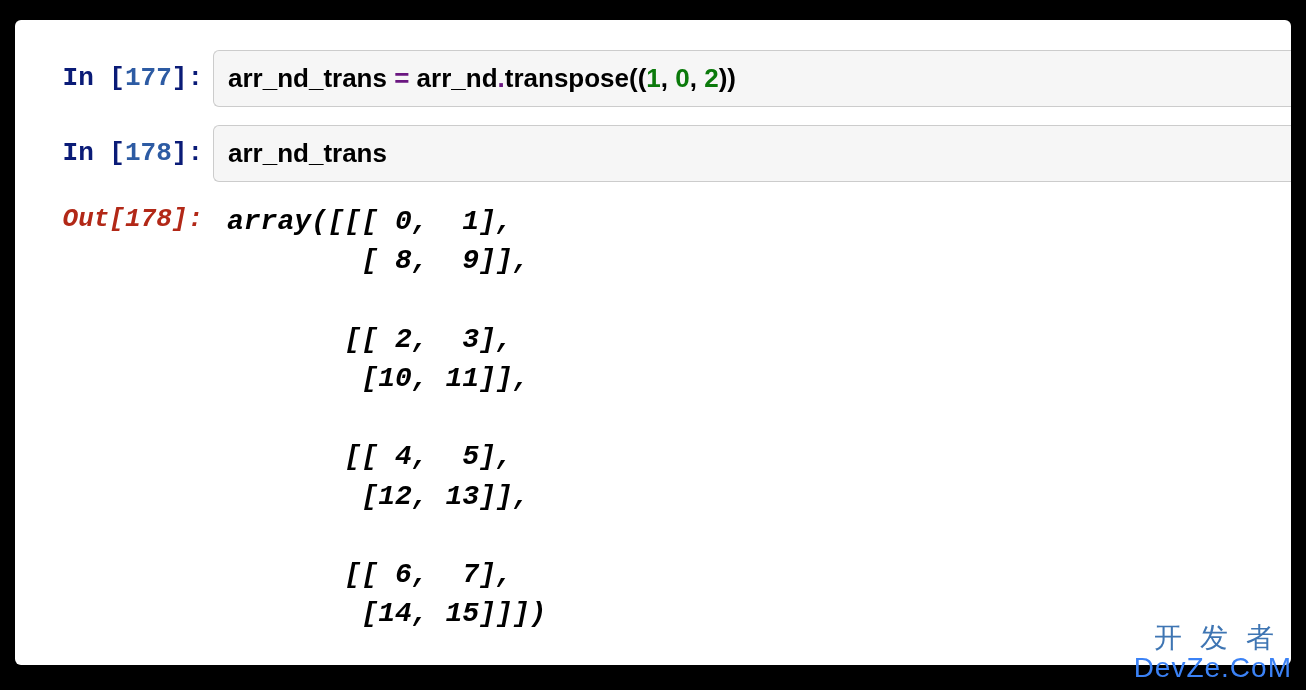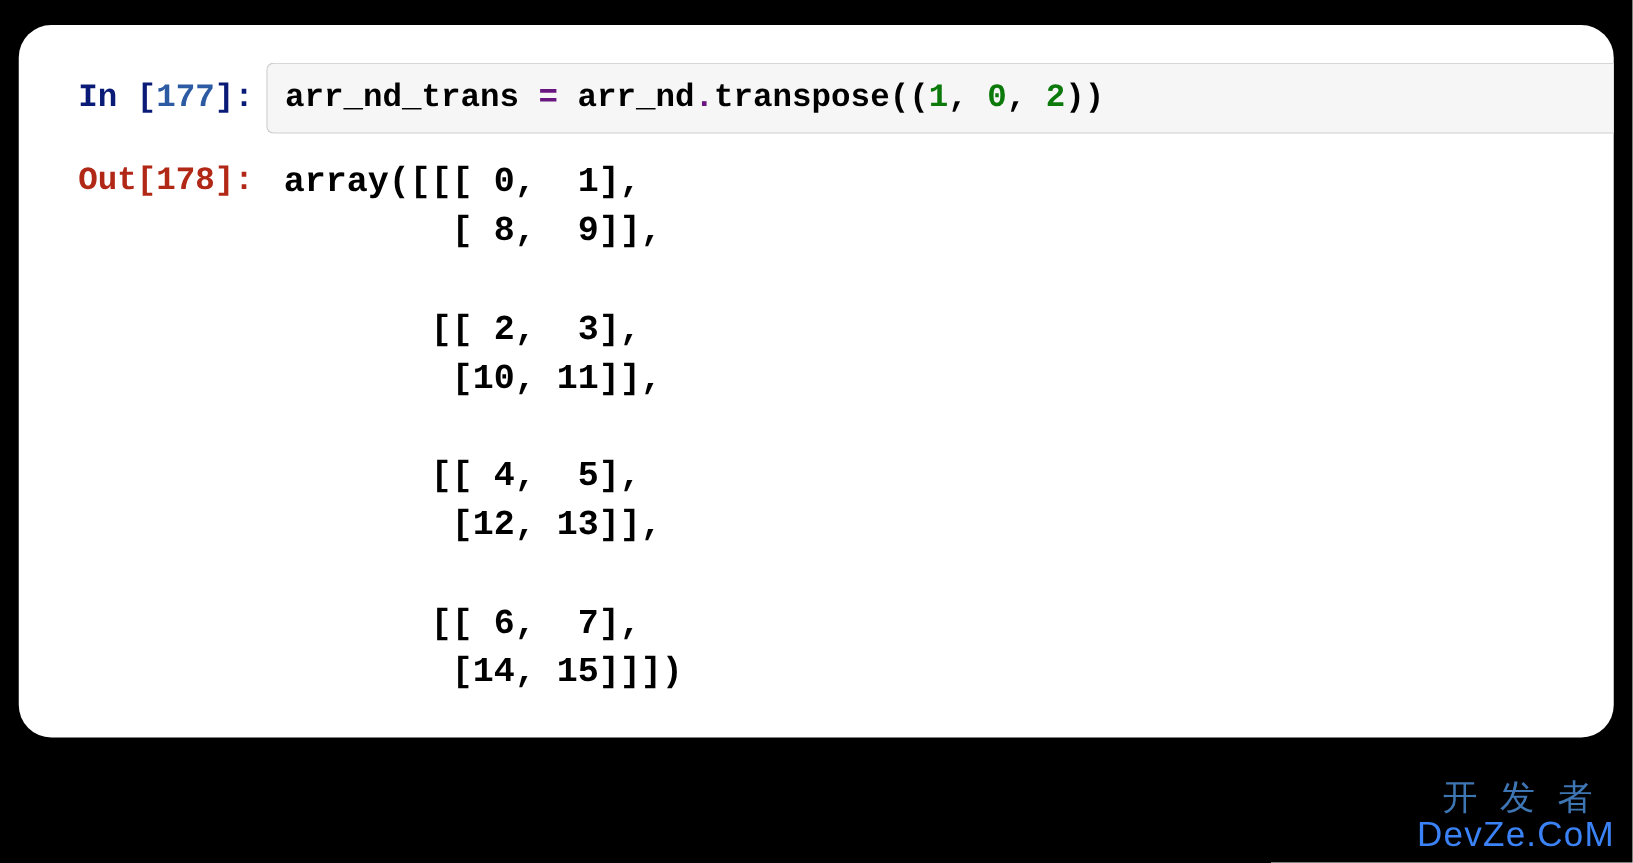--- a/index.html
+++ b/index.html
@@ -13,32 +13,33 @@
       display: flex;
       justify-content: center;
       align-items: flex-start;
       padding: 20px 15px;
       width: 1306px;
       height: 690px;
       position: relative;
     }
     .notebook-container {
       background: #fff;
-      border-radius: 26px;
+      border-radius: 6px;
       width: 100%;
       padding: 30px 0 30px 0;
       overflow: hidden;
     }
     .cell {
       display: flex;
       align-items: flex-start;
       margin-bottom: 18px;
     }
     .cell:last-child {
       margin-bottom: 0;
+      font-style: italic;
     }
     .prompt {
       width: 198px;
       flex-shrink: 0;
       text-align: right;
       padding-right: 10px;
       padding-top: 12px;
       font-size: 26px;
       font-weight: bold;
       line-height: 1.3;
@@ -63,21 +64,21 @@
       flex: 1;
       background: #f6f6f6;
       border: 1px solid #cccccc;
       border-radius: 6px 0 0 6px;
       border-right: none;
       padding: 10px 14px;
       font-size: 26px;
       font-weight: bold;
       line-height: 1.35;
       white-space: pre;
-      font-family: Liberation Mono, monospace;
+      font-family: Liberation Sans, sans-serif;
     }
     .output-area {
       flex: 1;
       padding: 2px 14px;
       font-size: 28px;
       font-weight: bold;
       line-height: 1.4;
       white-space: pre;
       font-family: inherit;
       color: #000;
@@ -112,20 +113,24 @@
 </head>
 <body>
 
 <div class="notebook-container">
 
   <div class="cell">
     <div class="prompt"><span class="prompt-in-word">In </span><span class="prompt-in-word">[</span><span class="prompt-num">177</span><span class="prompt-in-word">]:</span></div>
     <div class="input-area" id="code-0"><span class="tok-name">arr_nd_trans </span><span class="tok-op">=</span><span class="tok-name"> arr_nd</span><span class="tok-op">.</span><span class="tok-name">transpose((</span><span class="tok-num">1</span><span class="tok-name">, </span><span class="tok-num">0</span><span class="tok-name">, </span><span class="tok-num">2</span><span class="tok-name">))</span></div>
   </div>
 
+  <div class="cell">
+    <div class="prompt"><span class="prompt-in-word">In </span><span class="prompt-in-word">[</span><span class="prompt-num">178</span><span class="prompt-in-word">]:</span></div>
+    <div class="input-area" id="code-1"><span class="tok-name">arr_nd_trans</span></div>
+  </div>
 
   <div class="cell">
     <div class="prompt output-prompt"><span class="prompt-out-word">Out</span><span class="prompt-out-word">[</span><span class="prompt-out-num">178</span><span class="prompt-out-word">]:</span></div>
     <div class="output-area">array([[[ 0,  1],
         [ 8,  9]],
 
        [[ 2,  3],
         [10, 11]],
 
        [[ 4,  5],

